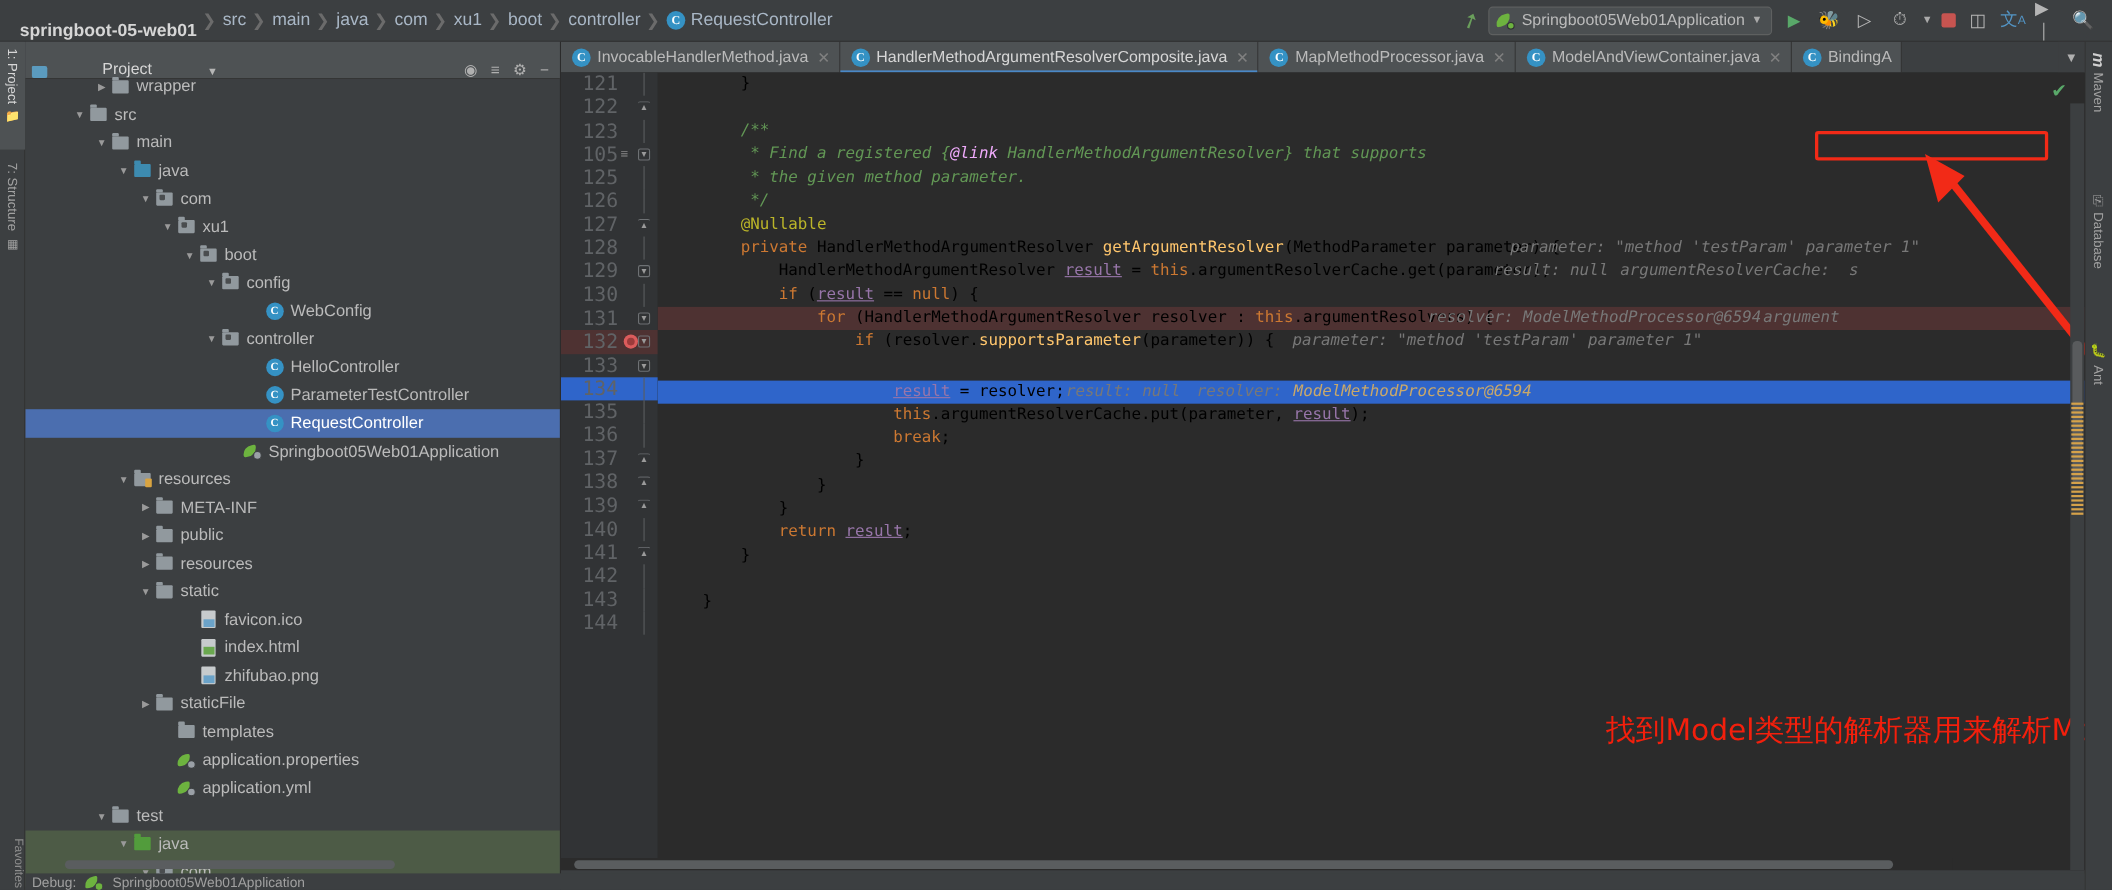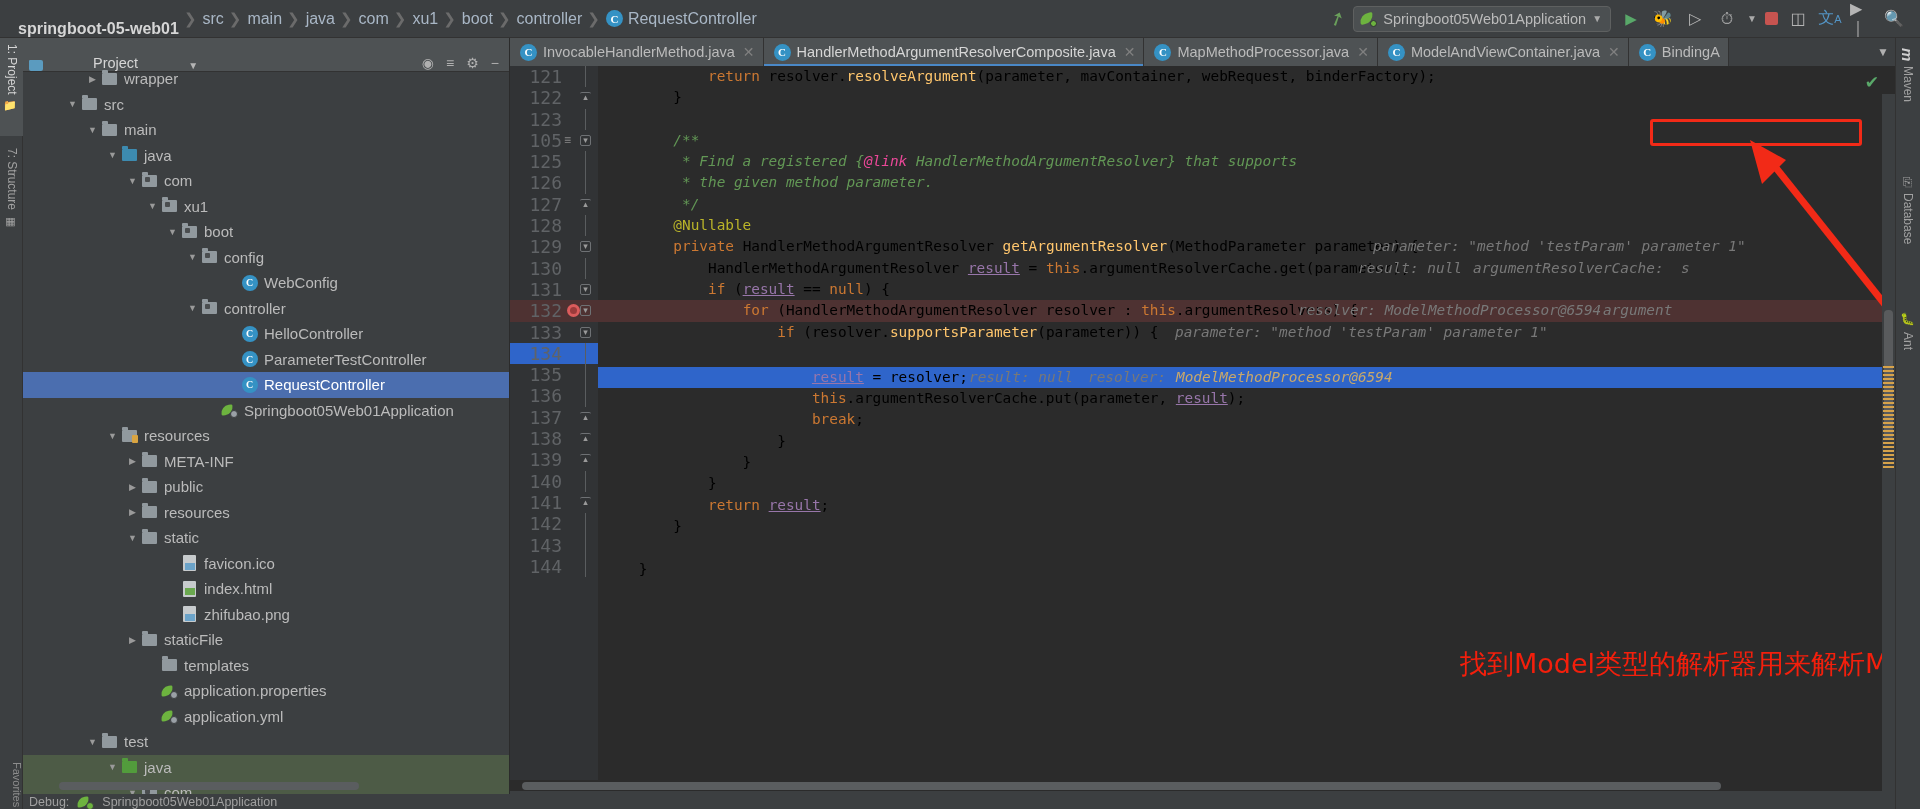--- a/index.html
+++ b/index.html
@@ -183,21 +183,21 @@
   .crow { position: relative; height: 21.3px; }
   .crow.err { background: #4e3232; }
   .crow.sel { background: #2f65ca; margin-top: 24px; }
   .crow .txt { position: absolute; left: 6px; top: 0; height:21.3px; line-height:21.3px;
                font-family:"DejaVu Sans Mono", monospace; font-size:14.4px; white-space: pre; }
 
   .kw { color: #cc7832; }
   .fld { color: #9876aa; }
   .mth { color: #ffc66d; }
   .cmt { color: #629755; font-style: italic; }
-  .cmtlink { color: #ec4899; font-style: italic; }
+  .cmtlink { color: #f0abfc; font-style: italic; }
   .ann { color: #bbb529; }
   .hint { color: #787878; font-style: italic; }
   .hinto { color: #c9a86a; font-style: italic; }
   .undl { text-decoration: underline; }
 
   
   .fold {
     position: absolute; left: 70px; top: 5px; width: 11px; height: 11px;
     border: 1px solid #6e7174; border-radius: 2px; color: #9a9a9a;
     font-size: 9px; line-height: 9px; text-align: center;
@@ -708,23 +708,20 @@
             <span class="lnum">143</span>
             <span class="foldline"></span>
           </div>
           <div class="grow">
             <span class="lnum">144</span>
             <span class="foldline"></span>
           </div>
         </div>
       <div class="codearea" id="codearea">
           <div class="crow">
-            <span class="txt">            <span class="kw">return</span> resolver.<span class="mth">resolveArgument</span>(parameter, mavContainer, webRequest, binderFactory);</span>
-          </div>
-          <div class="crow">
             <span class="txt">        }</span>
           </div>
           <div class="crow">
             <span class="txt"></span>
           </div>
           <div class="crow">
             <span class="txt"><span class="cmt">        /**</span></span>
           </div>
           <div class="crow">
             <span class="txt"><span class="cmt">         * Find a registered {</span><span class="cmtlink">@link</span><span class="cmt"> HandlerMethodArgumentResolver} that supports</span></span>

